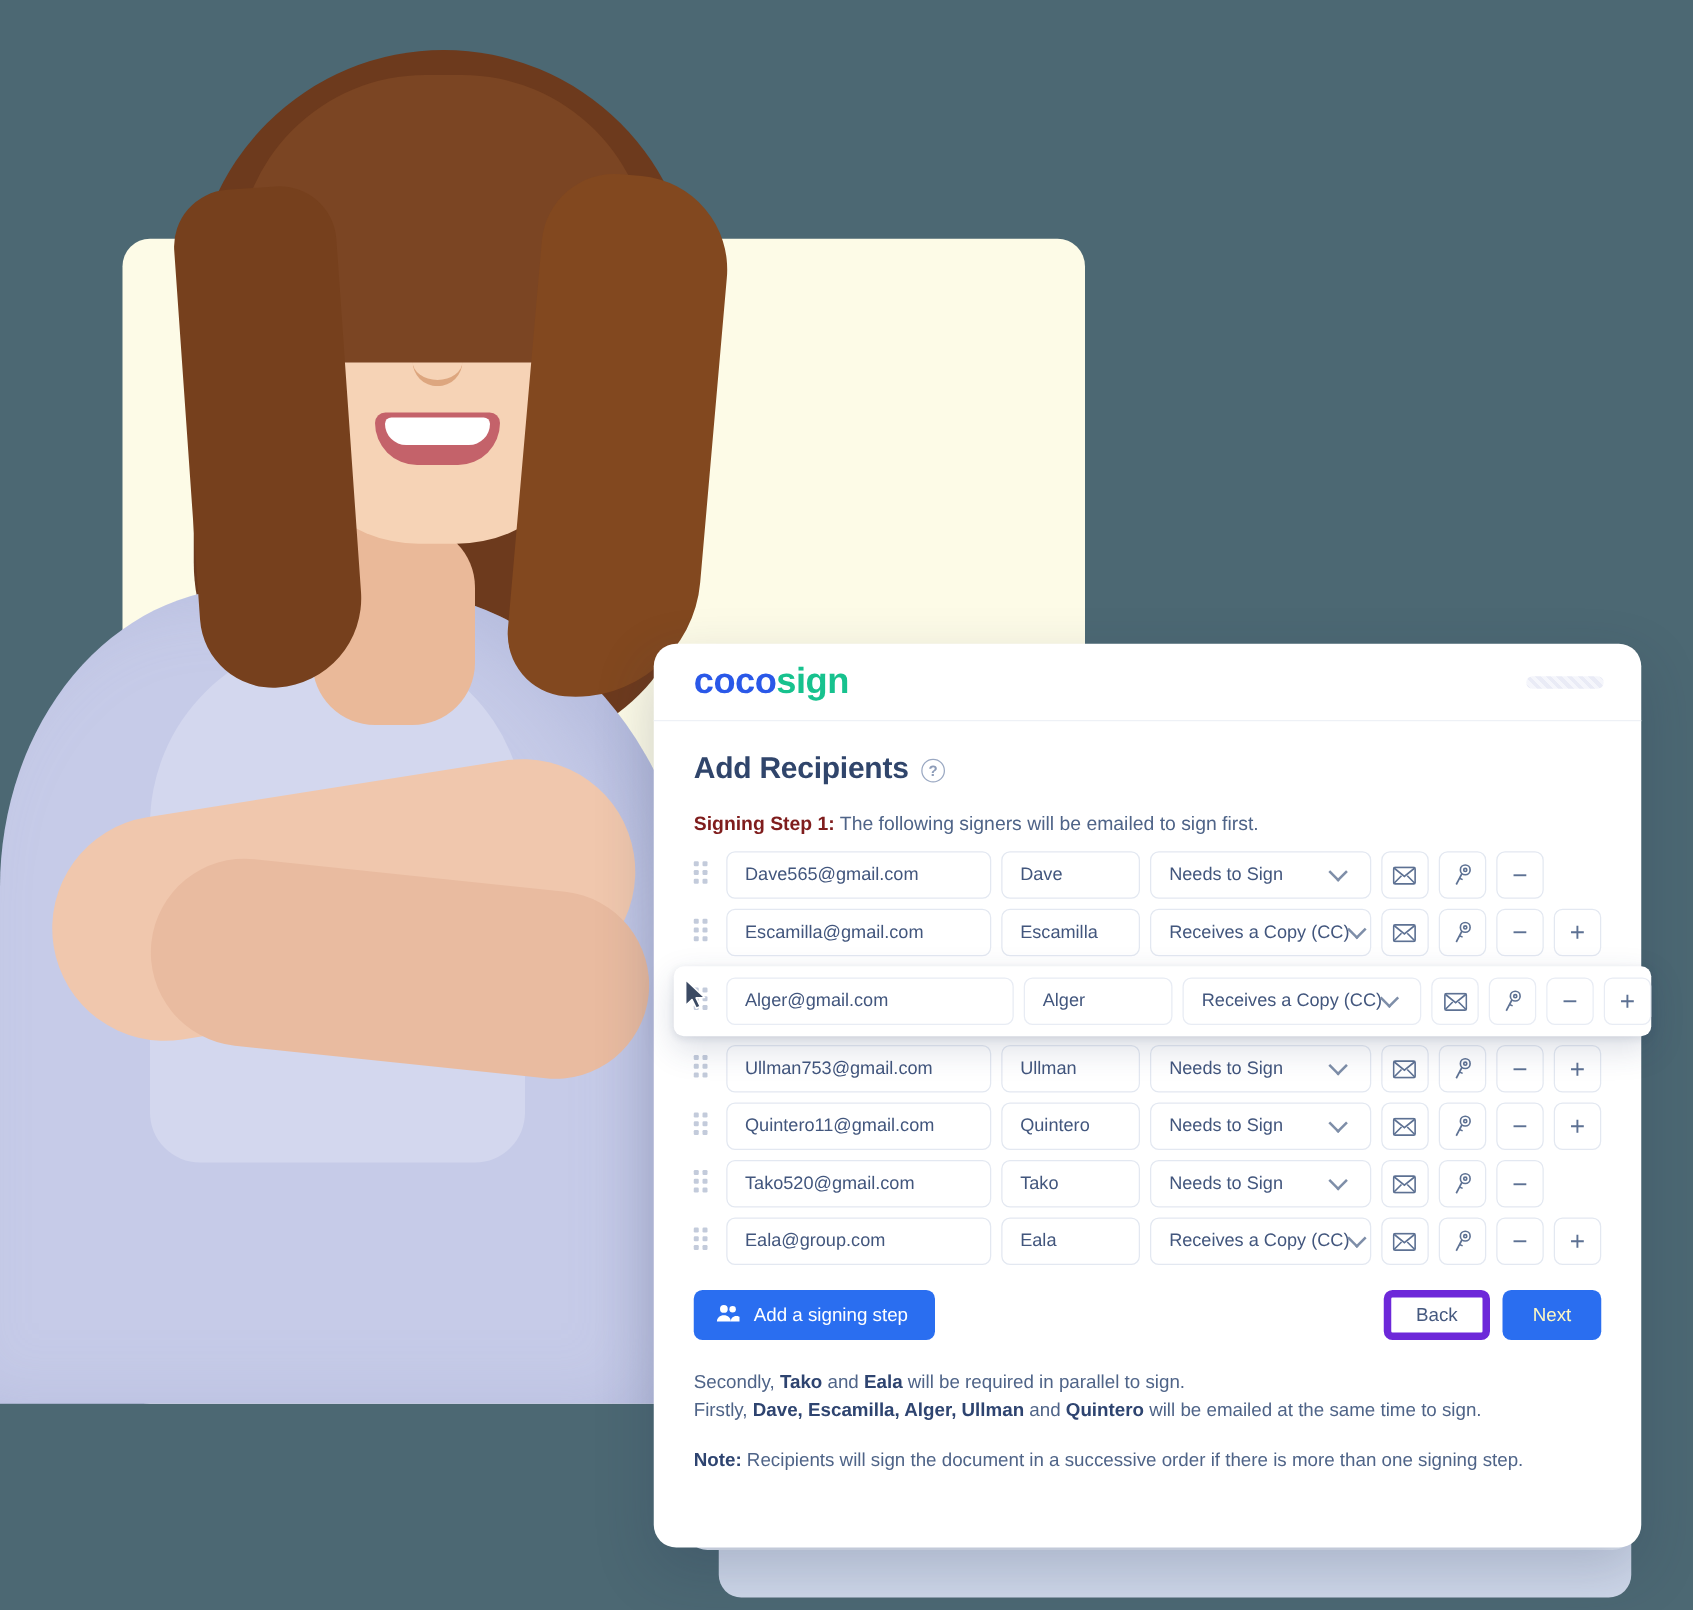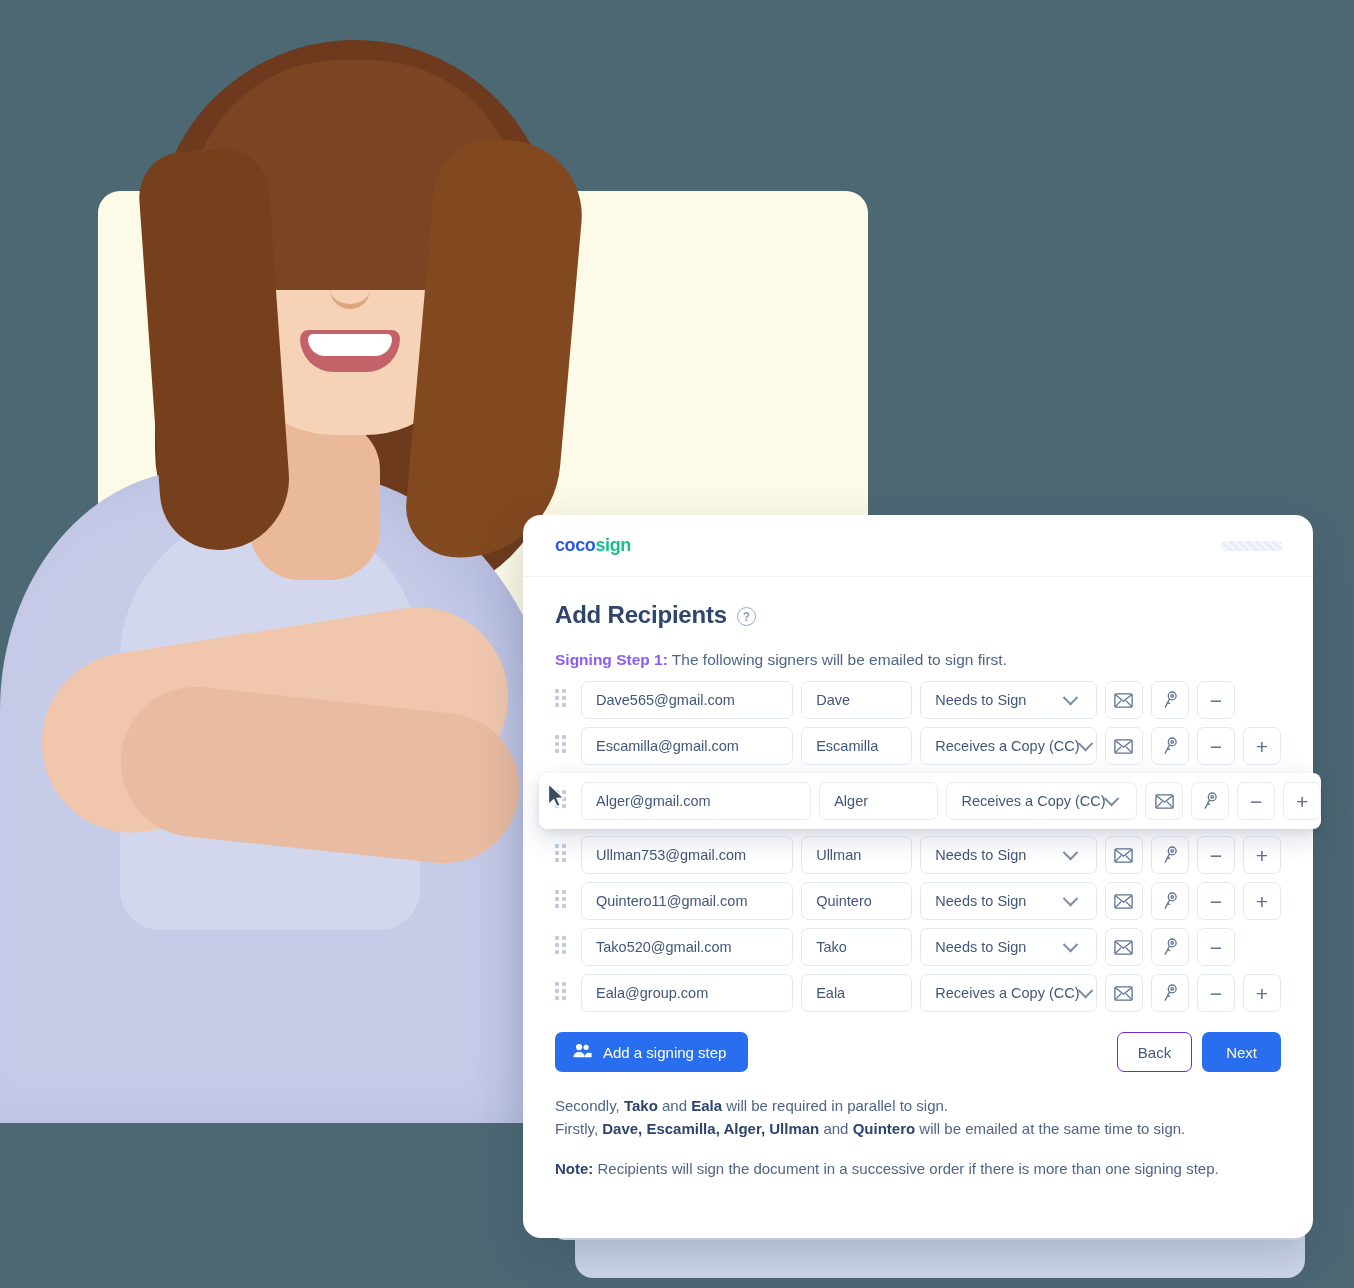--- a/index.html
+++ b/index.html
@@ -172,21 +172,21 @@
 
   .card-header {
     height: 62px;
     border-bottom: 1px solid #eef1f6;
     display: flex;
     align-items: center;
     justify-content: space-between;
     padding: 0 30px 0 32px;
   }
   .logo {
-    font-size: 18px;
+    font-size: 29px;
     font-weight: bold;
     letter-spacing: -0.4px;
   }
   .logo .coco { color: #2a58e8; }
   .logo .sign { color: #17c28e; }
 
   .header-pill {
     width: 62px;
     height: 10px;
     border-radius: 6px;
@@ -222,21 +222,21 @@
     justify-content: center;
     font-weight: bold;
     margin-top: 3px;
   }
 
   .step-label {
     font-size: 15.5px;
     color: #4f6488;
     margin: 0 0 12px 0;
   }
-  .step-label strong { color: #8b5cf6; font-weight: bold; }
+  .step-label strong { color: #7f1d1d; font-weight: bold; }
   .step-label.second { margin-top: 22px; }
 
   
   .row {
     display: flex;
     align-items: center;
     gap: 8px;
     margin-bottom: 8px;
     height: 38px;
     position: relative;
@@ -355,21 +355,21 @@
   .btn-primary {
     background: #2a6ef0;
     color: #fff;
     padding: 0 22px 0 18px;
     gap: 11px;
     font-weight: normal;
   }
   .btn-right-group { display: flex; gap: 10px; }
   .btn-back {
     background: #fff;
-    border: 1px solid #6d28d9;
+    border: 6px solid #6d28d9;
     color: #45597f;
     padding: 0 20px;
   }
   .btn-next {
     background: #2a6ef0;
     color: #fef9c3;
     padding: 0 24px;
   }
 
   

